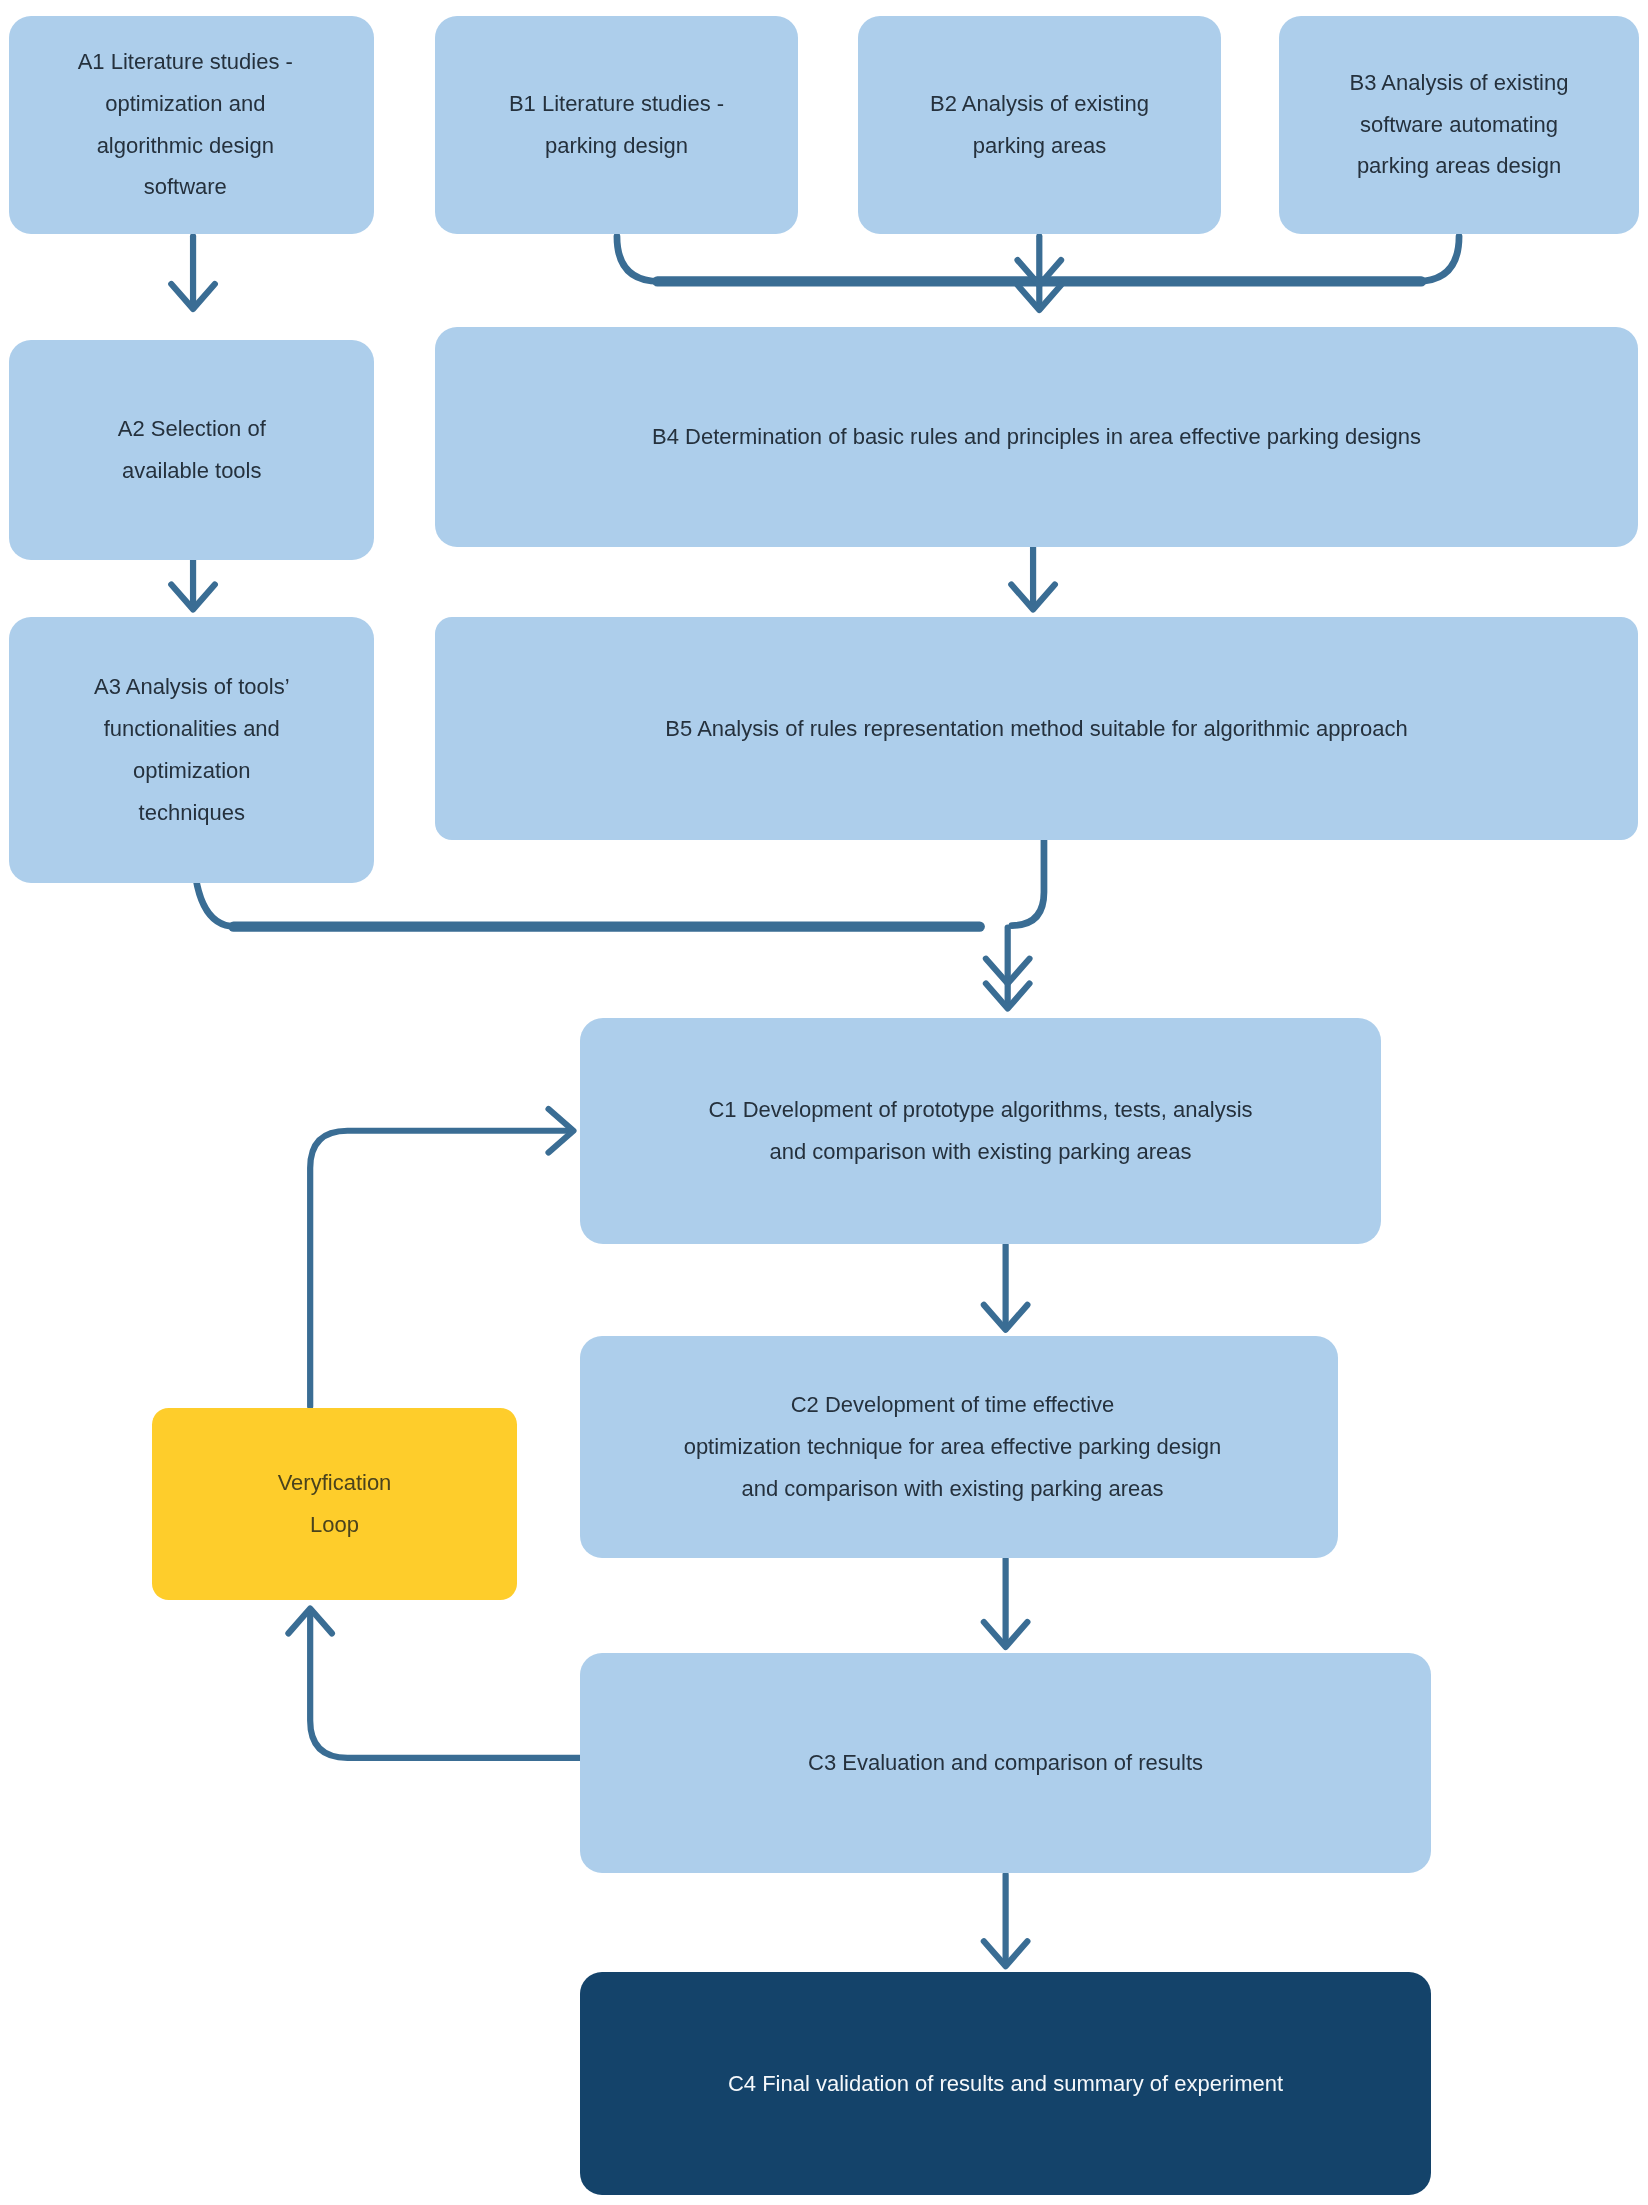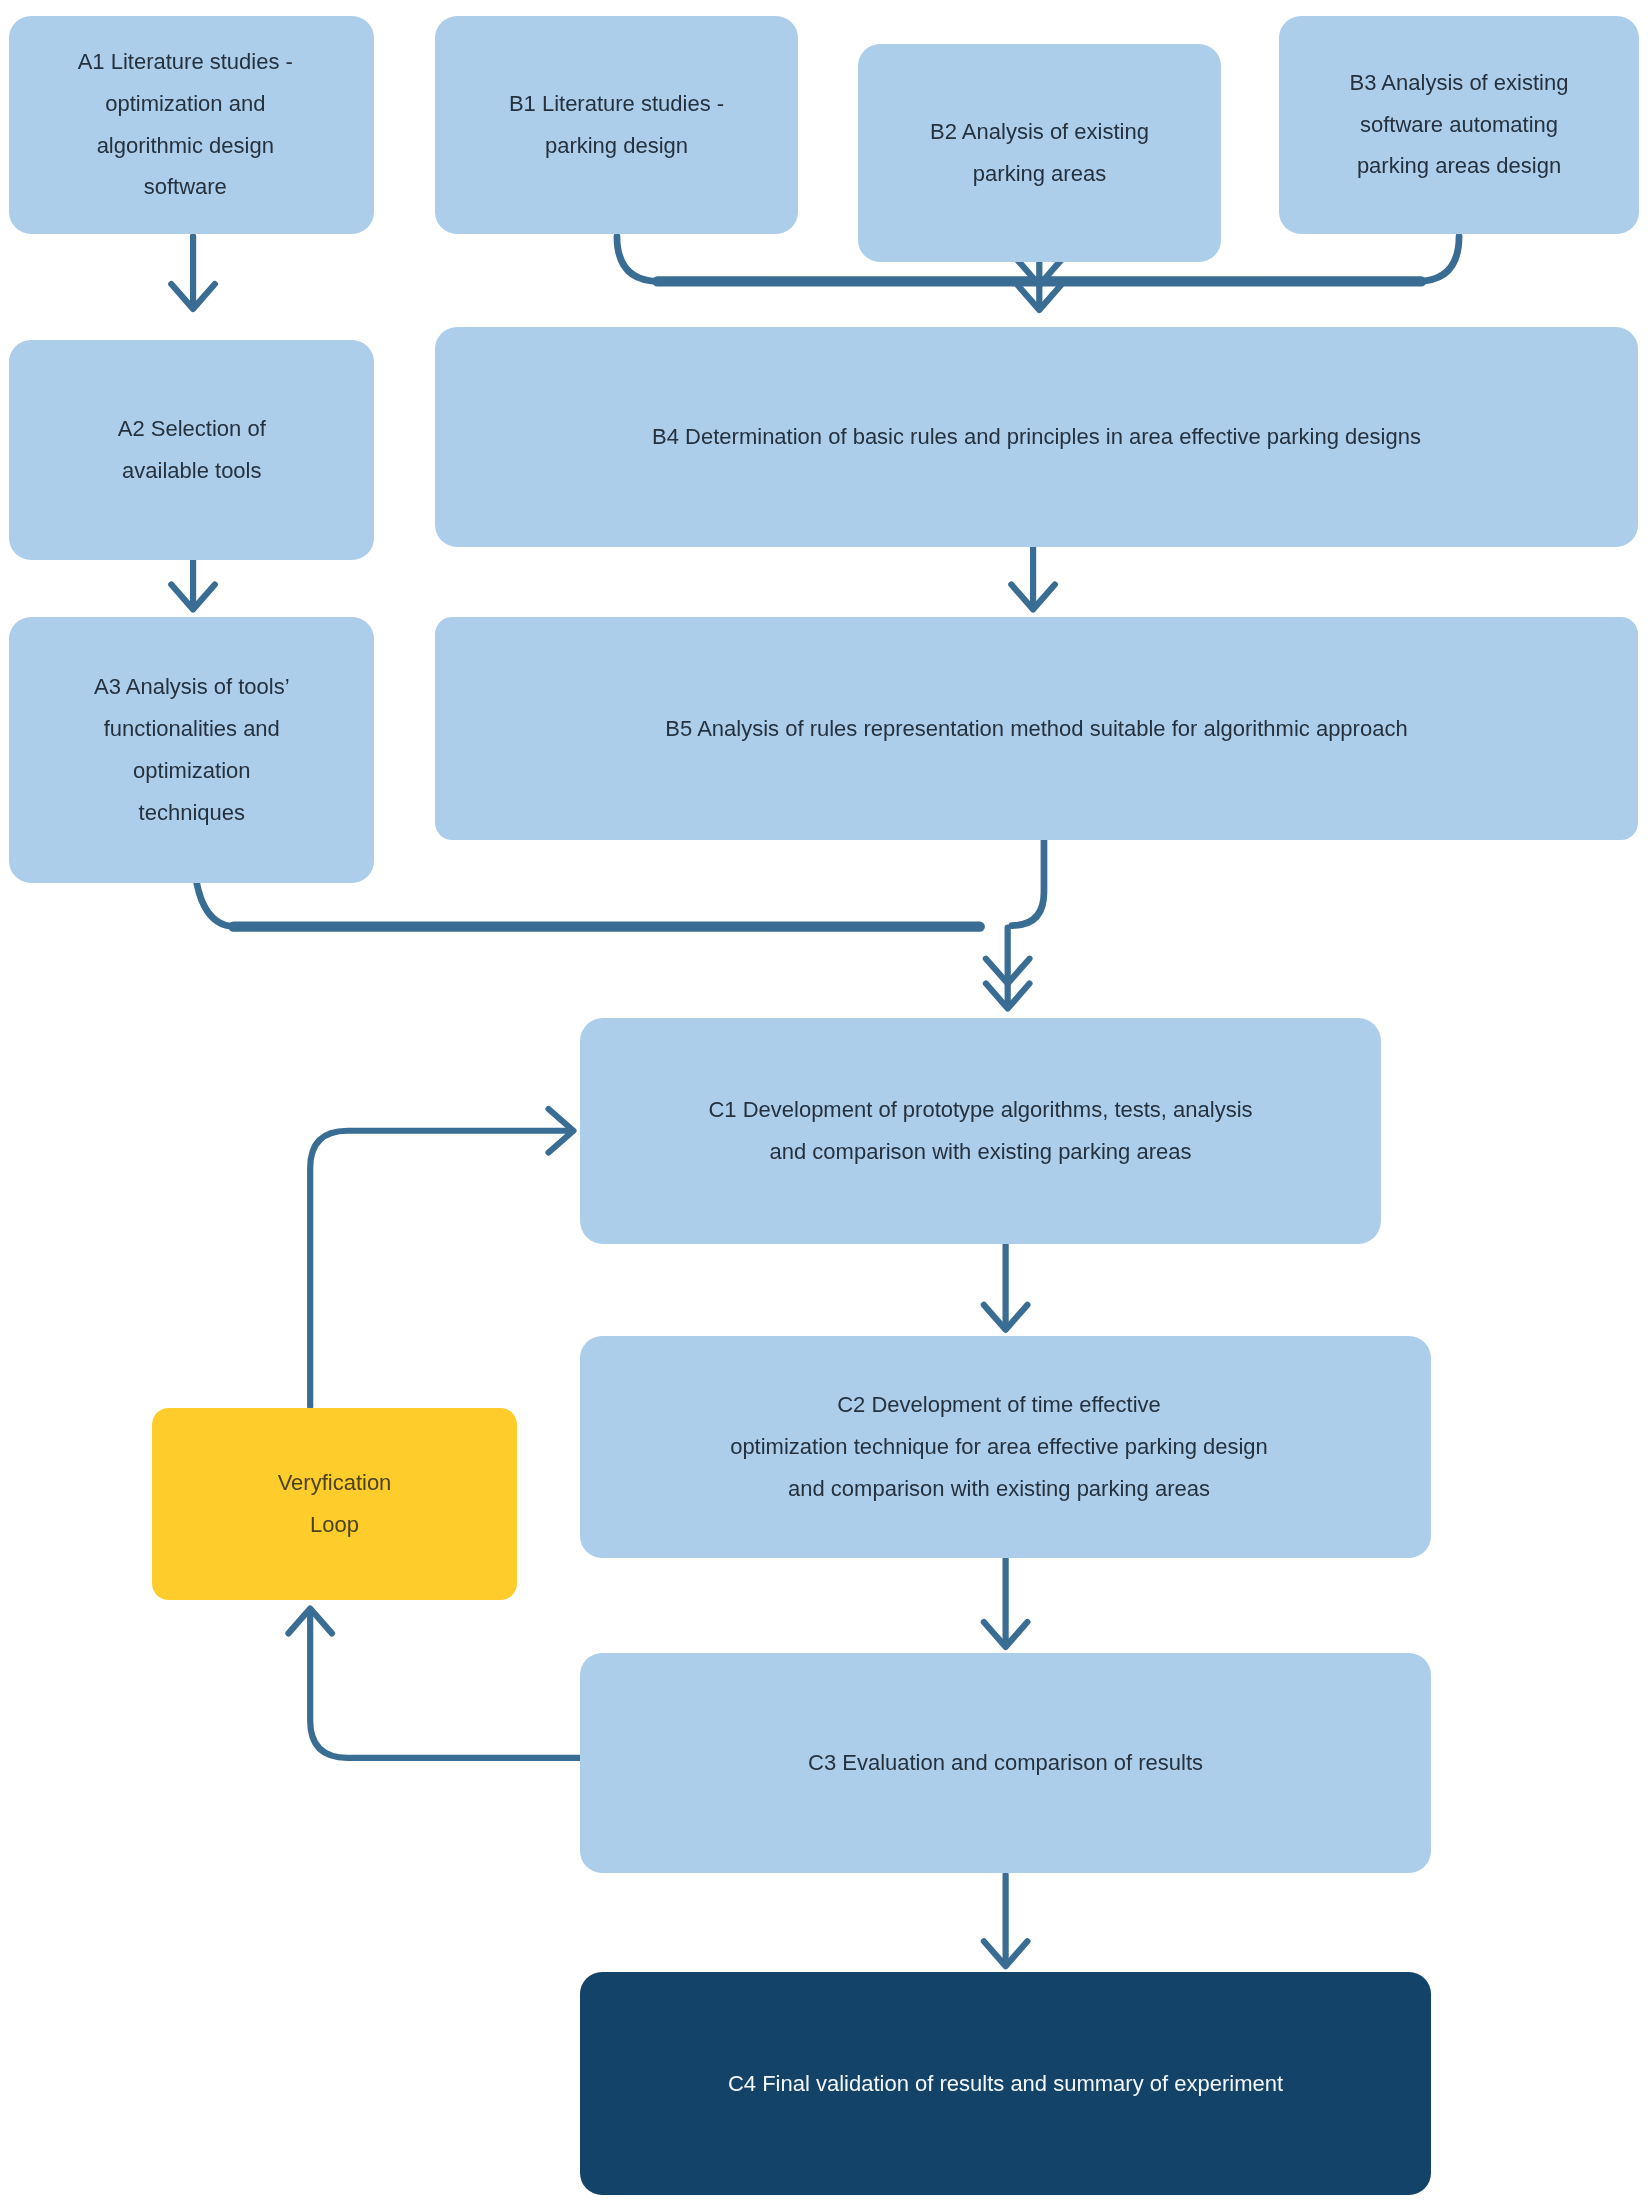--- a/index.html
+++ b/index.html
@@ -49,28 +49,28 @@
   }
   .node.blue   { background: #ADCEEB; }
   .node.navy   { background: #14436A; }
   .node.navy .node-label { color: #F5F8FB; }
   .node.yellow { background: #FECD2B; border-radius: 16.6px; }
   .node.yellow .node-label { color: #4A431D; }
 
   
   #node-a1   { left: 9.3px;   top: 15.5px;   width: 365px;  height: 218px; padding-left: 8px; }
   #node-b1   { left: 435px;  top: 15.5px;   width: 363px;  height: 218px; }
-  #node-b2   { left: 858px; top: 15.5px;   width: 363px;  height: 218px; margin-top: 28px; }
+  #node-b2   { left: 858px; top: 15.5px;   width: 363px;  height: 218px; }
   #node-b3   { left: 1279px; top: 15.5px;   width: 360px;  height: 218px; }
   #node-a2   { left: 9.3px;   top: 315px;  width: 365px;  height: 220px; margin-top: 25px; }
   #node-b4   { left: 435px;  top: 327px;  width: 1203px; height: 220px; }
   #node-a3   { left: 9.3px;   top: 617px; width: 365px;  height: 266px; }
   #node-b5   { left: 435px;  top: 617px; width: 1203px; height: 223px; border-radius: 17px; }
   #node-c1   { left: 580px; top: 1018px; width: 801px; height: 226px; border-radius: 23px; }
-  #node-c2   { left: 580px; top: 1336px; width: 851px; height: 222px; padding-left: 8px; }
+  #node-c2   { left: 580px; top: 1336px; width: 758px; height: 222px; padding-left: 8px; }
   #node-c3   { left: 580px; top: 1653px; width: 851px; height: 220px; }
   #node-c4   { left: 580px; top: 1972px; width: 851px; height: 223px; }
   #node-loop { left: 127px;  top: 1408px; width: 365px;  height: 192px; margin-left: 25px; }
 </style>
 </head>
 <body>
 
 <div class="canvas">
 
   <svg class="connectors" viewBox="0 0 3181 4255" aria-hidden="true">

